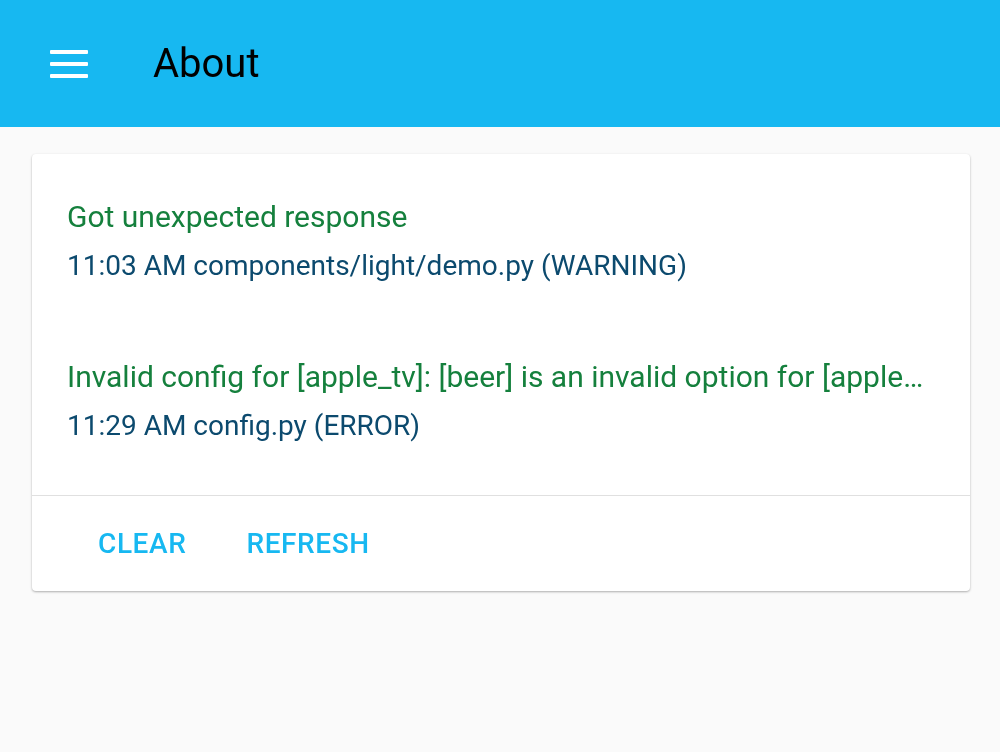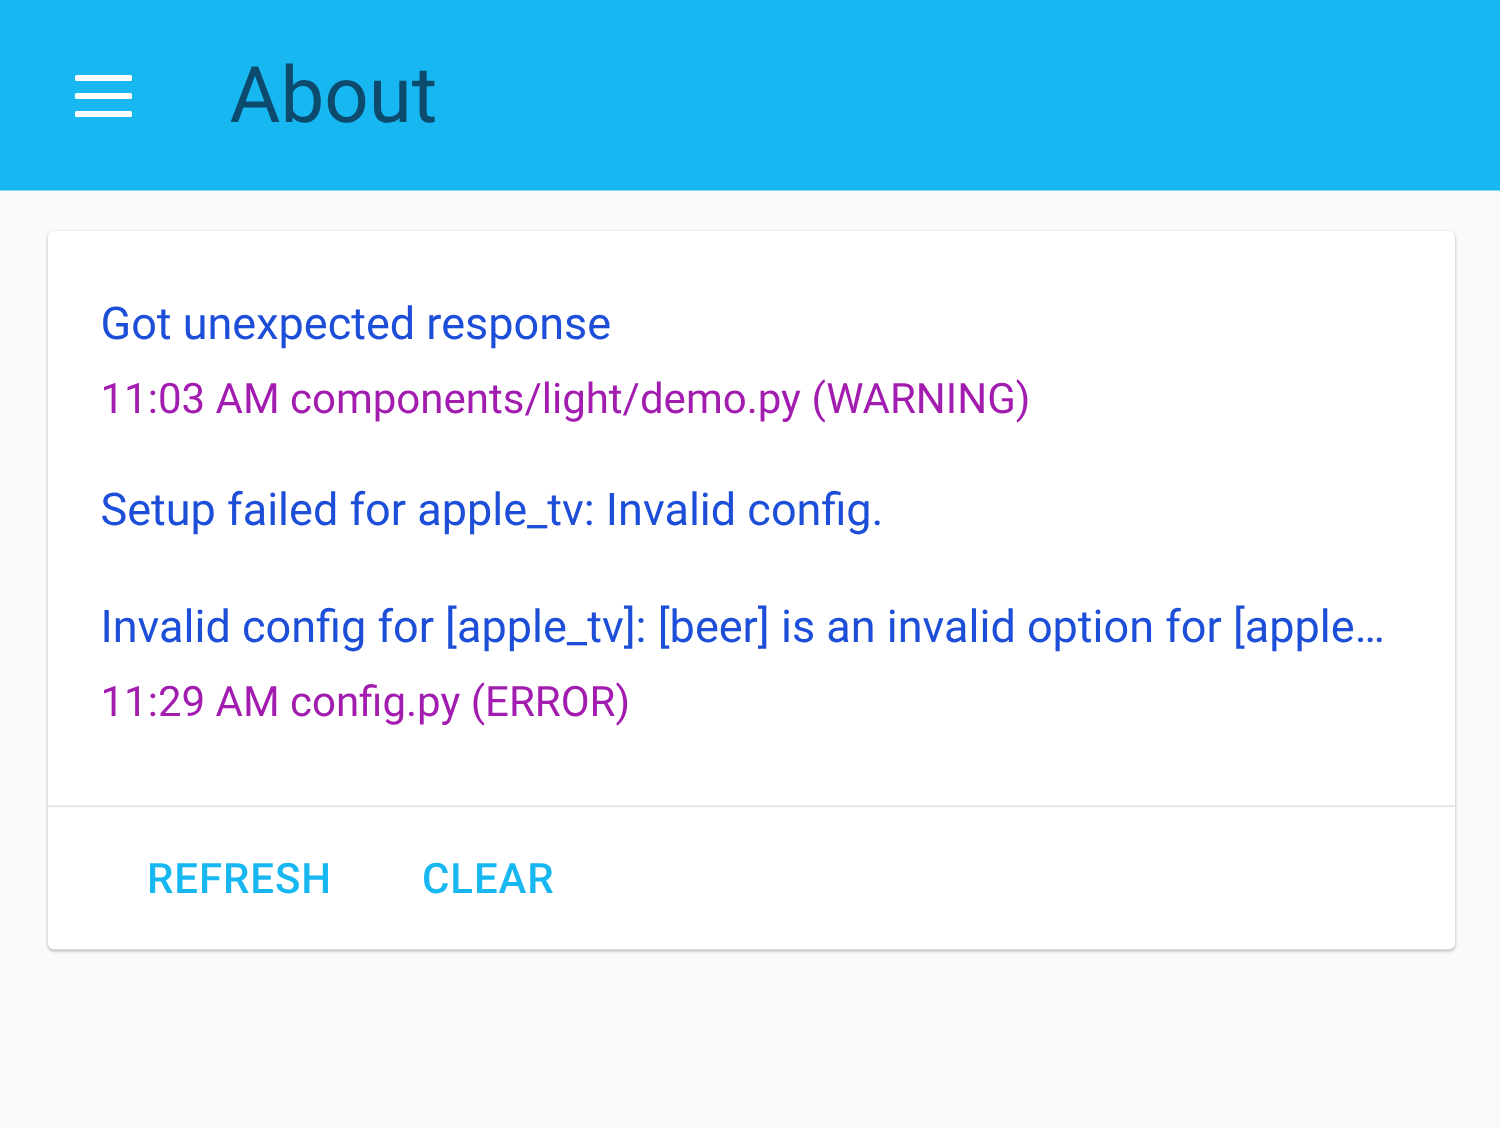--- a/index.html
+++ b/index.html
@@ -32,23 +32,23 @@
       cursor: pointer;
     }
     .menu-icon span {
       display: block;
       width: 100%;
       height: 4px;
       background: #ffffff;
       border-radius: 1px;
     }
     .toolbar-title {
-      font-size: 52px;
+      font-size: 40px;
       font-weight: 400;
-      color: #0c4a6e;
+      color: #000000;
     }
     .content {
       padding: 27px 30px 0 32px;
     }
     .card {
       background: #ffffff;
       border-radius: 4px;
       box-shadow: 0 1px 3px rgba(0,0,0,0.12), 0 1px 2px rgba(0,0,0,0.2);
     }
     .log-list {
@@ -57,29 +57,29 @@
     .log-item {
       padding: 18px 0 18px 0;
       cursor: pointer;
     }
     .log-item:first-child {
       padding-top: 0;
     }
     .log-message {
       font-size: 30px;
       font-weight: 400;
-      color: #1d4ed8;
+      color: #15803d;
       line-height: 1.4;
       white-space: nowrap;
       overflow: hidden;
       text-overflow: ellipsis;
     }
     .log-detail {
       font-size: 28px;
-      color: #a21caf;
+      color: #0c4a6e;
       margin-top: 10px;
       line-height: 1.3;
     }
     .card-actions {
       border-top: 1px solid #e0e0e0;
       padding: 21px 0 21px 66px;
       display: flex;
       gap: 60px;
     }
     .action-button {
@@ -108,25 +108,24 @@
 </div>
 
 <div class="content">
   <div class="card">
     <div class="log-list">
       <div class="log-item">
         <div class="log-message">Got unexpected response</div>
         <div class="log-detail">11:03 AM components/light/demo.py (WARNING)</div>
       </div>
       <div class="log-item">
-        <div class="log-message">Setup failed for apple_tv: Invalid config.</div>
       </div>
       <div class="log-item">
         <div class="log-message">Invalid config for [apple_tv]: [beer] is an invalid option for [apple_tv].</div>
         <div class="log-detail">11:29 AM config.py (ERROR)</div>
       </div>
     </div>
     <div class="card-actions">
+      <button class="action-button">CLEAR</button>
       <button class="action-button">REFRESH</button>
-      <button class="action-button">CLEAR</button>
     </div>
   </div>
 </div>
 
 </body></html>

